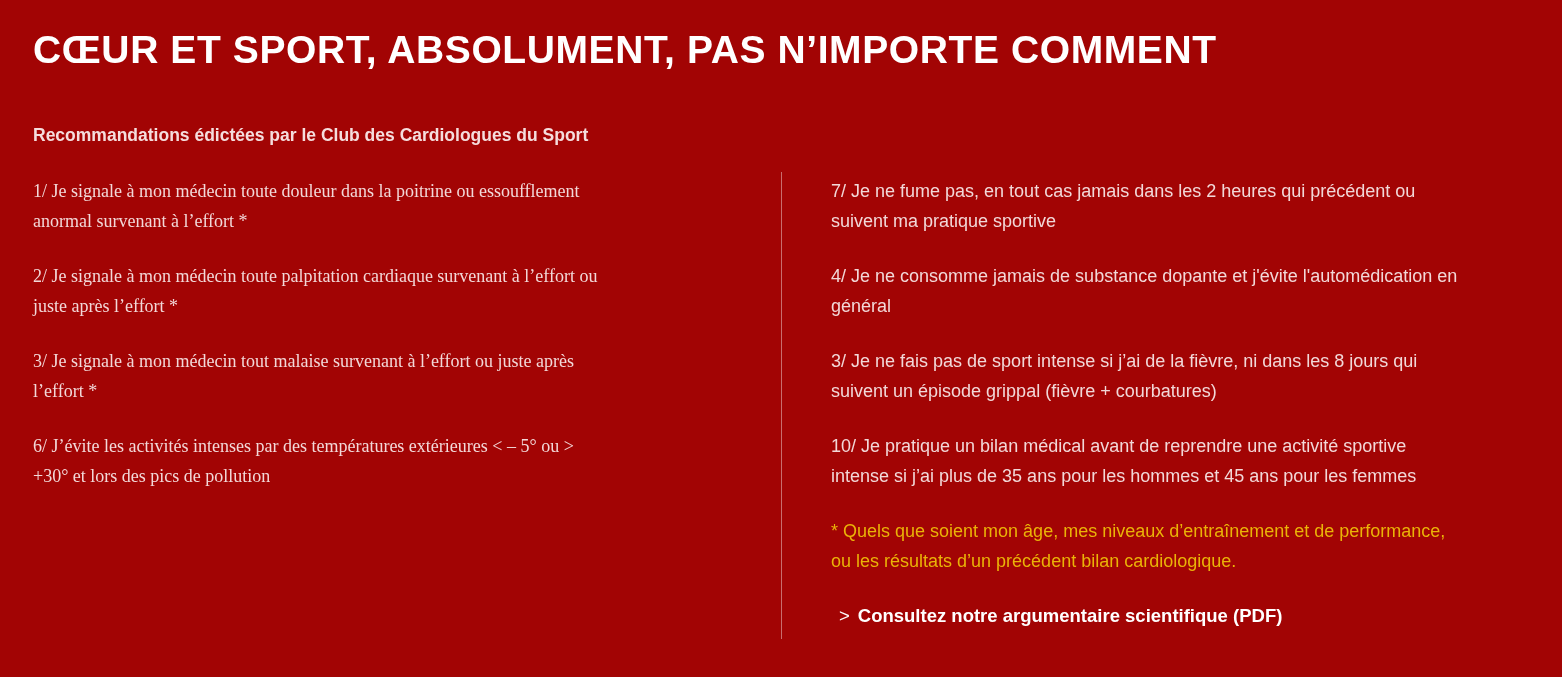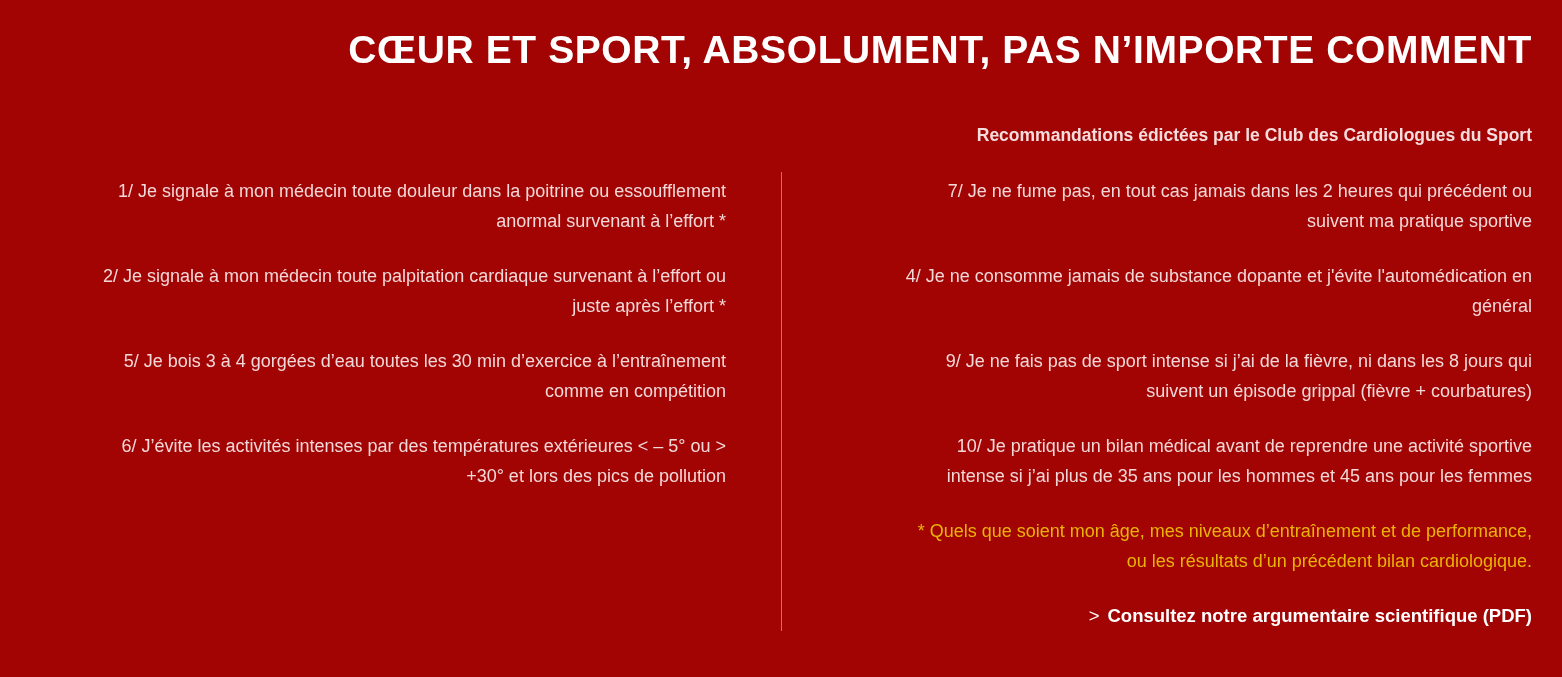--- a/index.html
+++ b/index.html
@@ -13,21 +13,20 @@
     font-family: "Liberation Sans", sans-serif;
     overflow: hidden;
   }
   .page {
     box-sizing: border-box;
     width: 1562px;
     height: 577px;
     display: flex;
     flex-direction: column;
     padding: 28px 30px 0 33px;
-    text-align: right;
   }
   .page-title {
     margin: 0;
     font-size: 39px;
     line-height: 1.15;
     font-weight: 700;
     letter-spacing: 0.6px;
     color: #ffffff;
     white-space: nowrap;
   }
@@ -41,41 +40,42 @@
     display: grid;
     grid-template-columns: 748px 1fr;
     flex: 1;
     margin-top: 26px;
   }
   .col {
     padding-top: 4px;
   }
   .col-left {
     padding-right: 55px;
+    font-family: Liberation Serif, serif;
   }
   .col-right {
     border-left: 1px solid rgba(255, 255, 255, 0.42);
     padding-left: 49px;
   }
   p.item {
     margin: 0 0 25px 0;
     font-size: 18px;
     line-height: 30px;
     color: #f2d8d8;
     white-space: pre-line;
   }
   p.footnote {
     margin: 0 0 25px 0;
     font-size: 18px;
     line-height: 30px;
     color: #eab308;
     white-space: pre-line;
   }
   .link-row {
-    margin: 0;
+    margin: 8px;
     font-size: 18.5px;
     line-height: 30px;
     font-weight: 700;
     color: #ffffff;
   }
   .link-prefix {
     margin-right: 8px;
     font-weight: 400;
   }
   a.pdf-link {
@@ -93,32 +93,32 @@
 
   <div class="subtitle">Recommandations édictées par le Club des Cardiologues du Sport</div>
 
   <div class="columns">
 
     <div class="col col-left">
       <p class="item">1/ Je signale à mon médecin toute douleur dans la poitrine ou essoufflement
 anormal survenant à l’effort *</p>
       <p class="item">2/ Je signale à mon médecin toute palpitation cardiaque survenant à l’effort ou
 juste après l’effort *</p>
-      <p class="item">5/ Je bois 3 à 4 gorgées d’eau toutes les 30 min d’exercice à l’entraînement
-comme en compétition</p>
+      <p class="item">3/ Je signale à mon médecin tout malaise survenant à l’effort ou juste après
+l’effort *</p>
       <p class="item">6/ J’évite les activités intenses par des températures extérieures &lt; – 5° ou &gt;
 +30° et lors des pics de pollution</p>
     </div>
 
     <div class="col col-right">
       <p class="item">7/ Je ne fume pas, en tout cas jamais dans les 2 heures qui précédent ou
 suivent ma pratique sportive</p>
       <p class="item">4/ Je ne consomme jamais de substance dopante et j'évite l'automédication en
 général</p>
-      <p class="item">9/ Je ne fais pas de sport intense si j’ai de la fièvre, ni dans les 8 jours qui
+      <p class="item">3/ Je ne fais pas de sport intense si j’ai de la fièvre, ni dans les 8 jours qui
 suivent un épisode grippal (fièvre + courbatures)</p>
       <p class="item">10/ Je pratique un bilan médical avant de reprendre une activité sportive
 intense si j’ai plus de 35 ans pour les hommes et 45 ans pour les femmes</p>
       <p class="footnote">* Quels que soient mon âge, mes niveaux d’entraînement et de performance,
 ou les résultats d’un précédent bilan cardiologique.</p>
       <p class="link-row"><span class="link-prefix">&gt;</span><a class="pdf-link" href="#">Consultez notre argumentaire scientifique (PDF)</a></p>
     </div>
 
   </div>
 </div>

